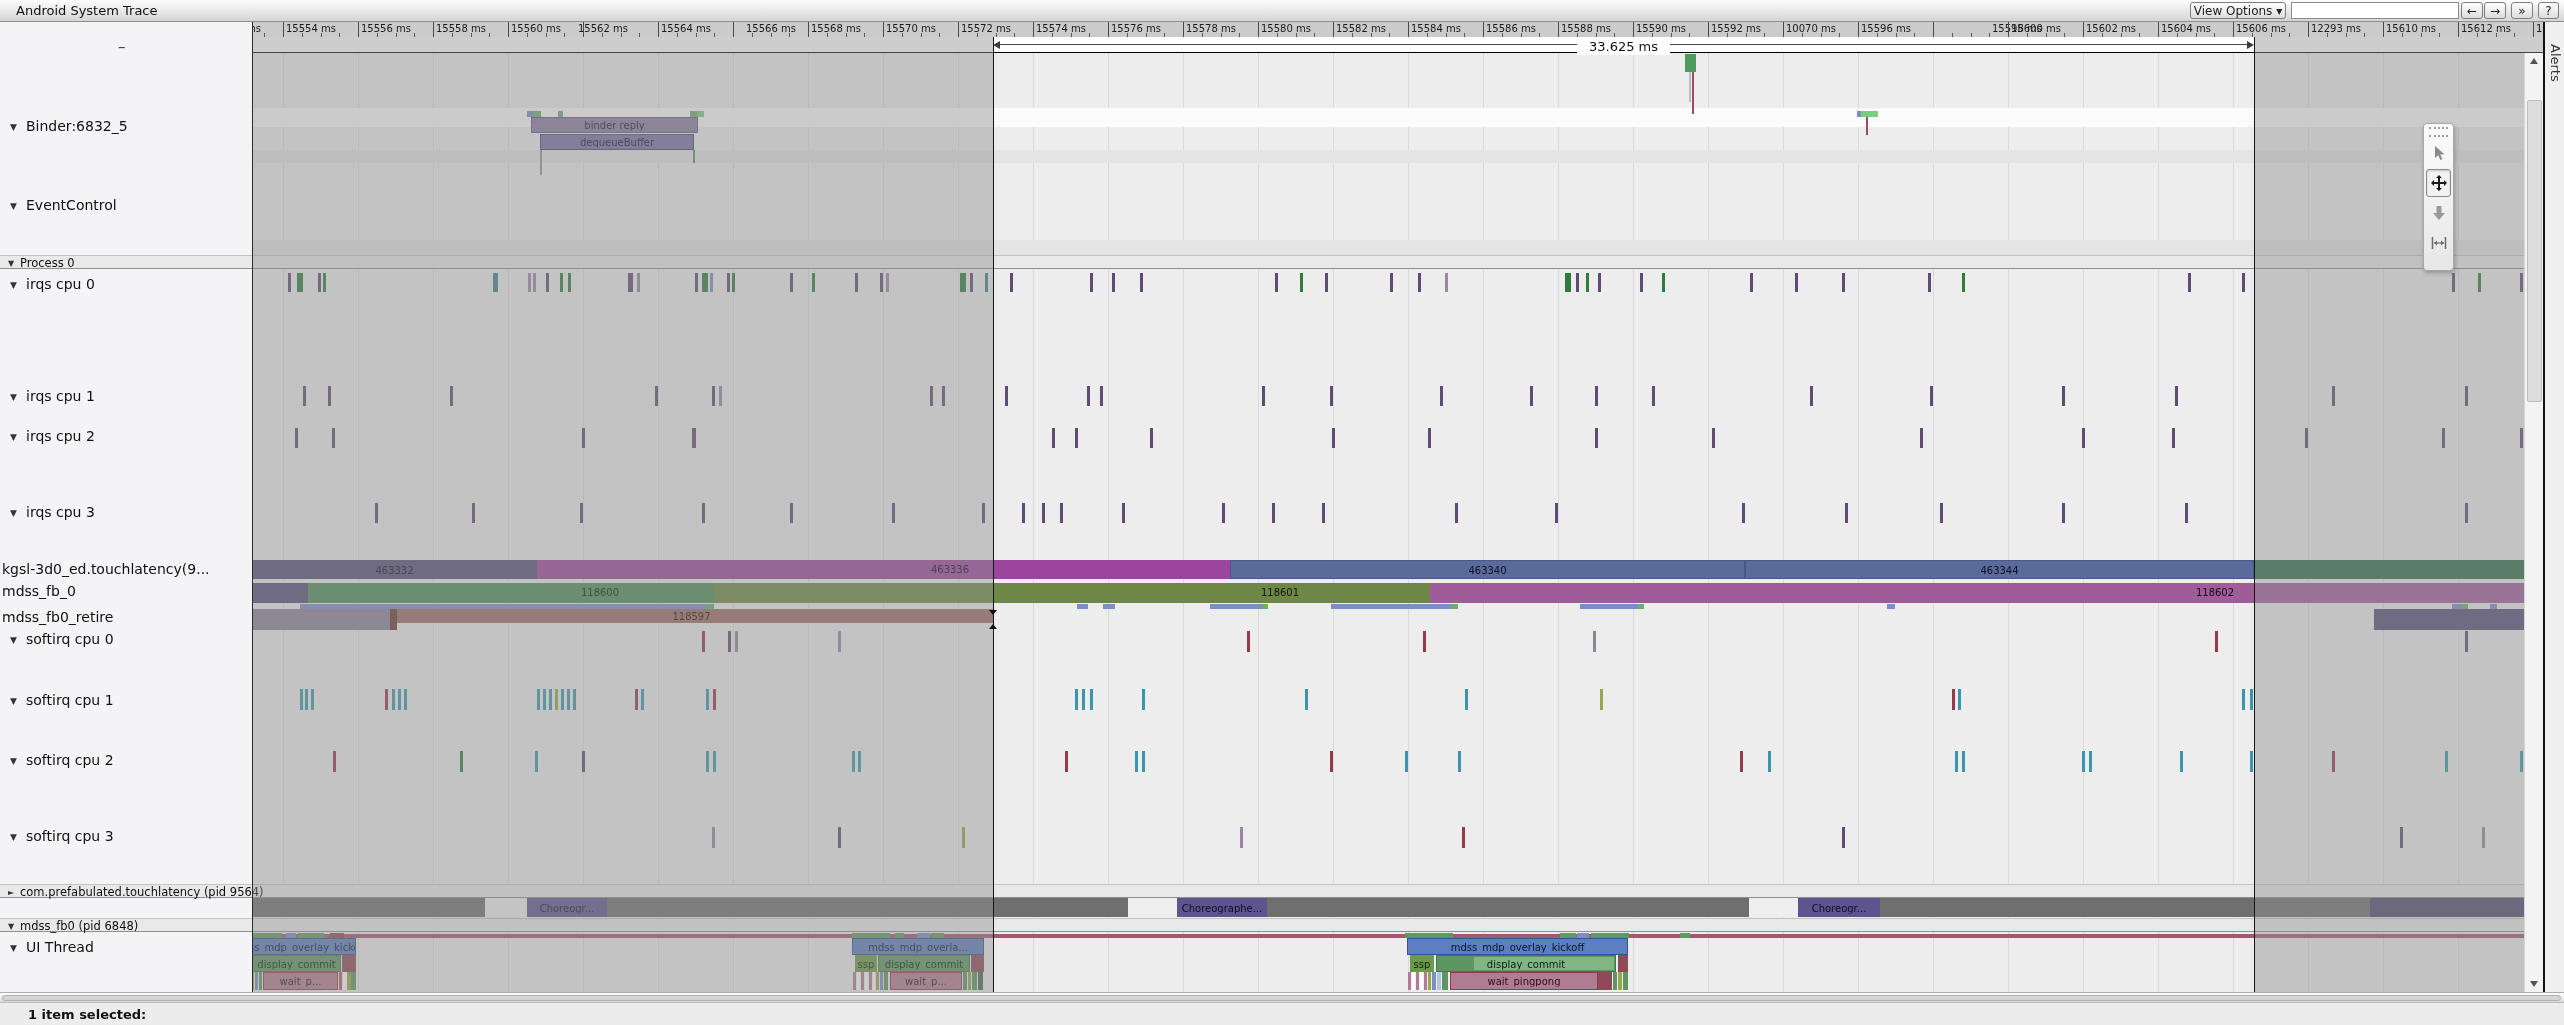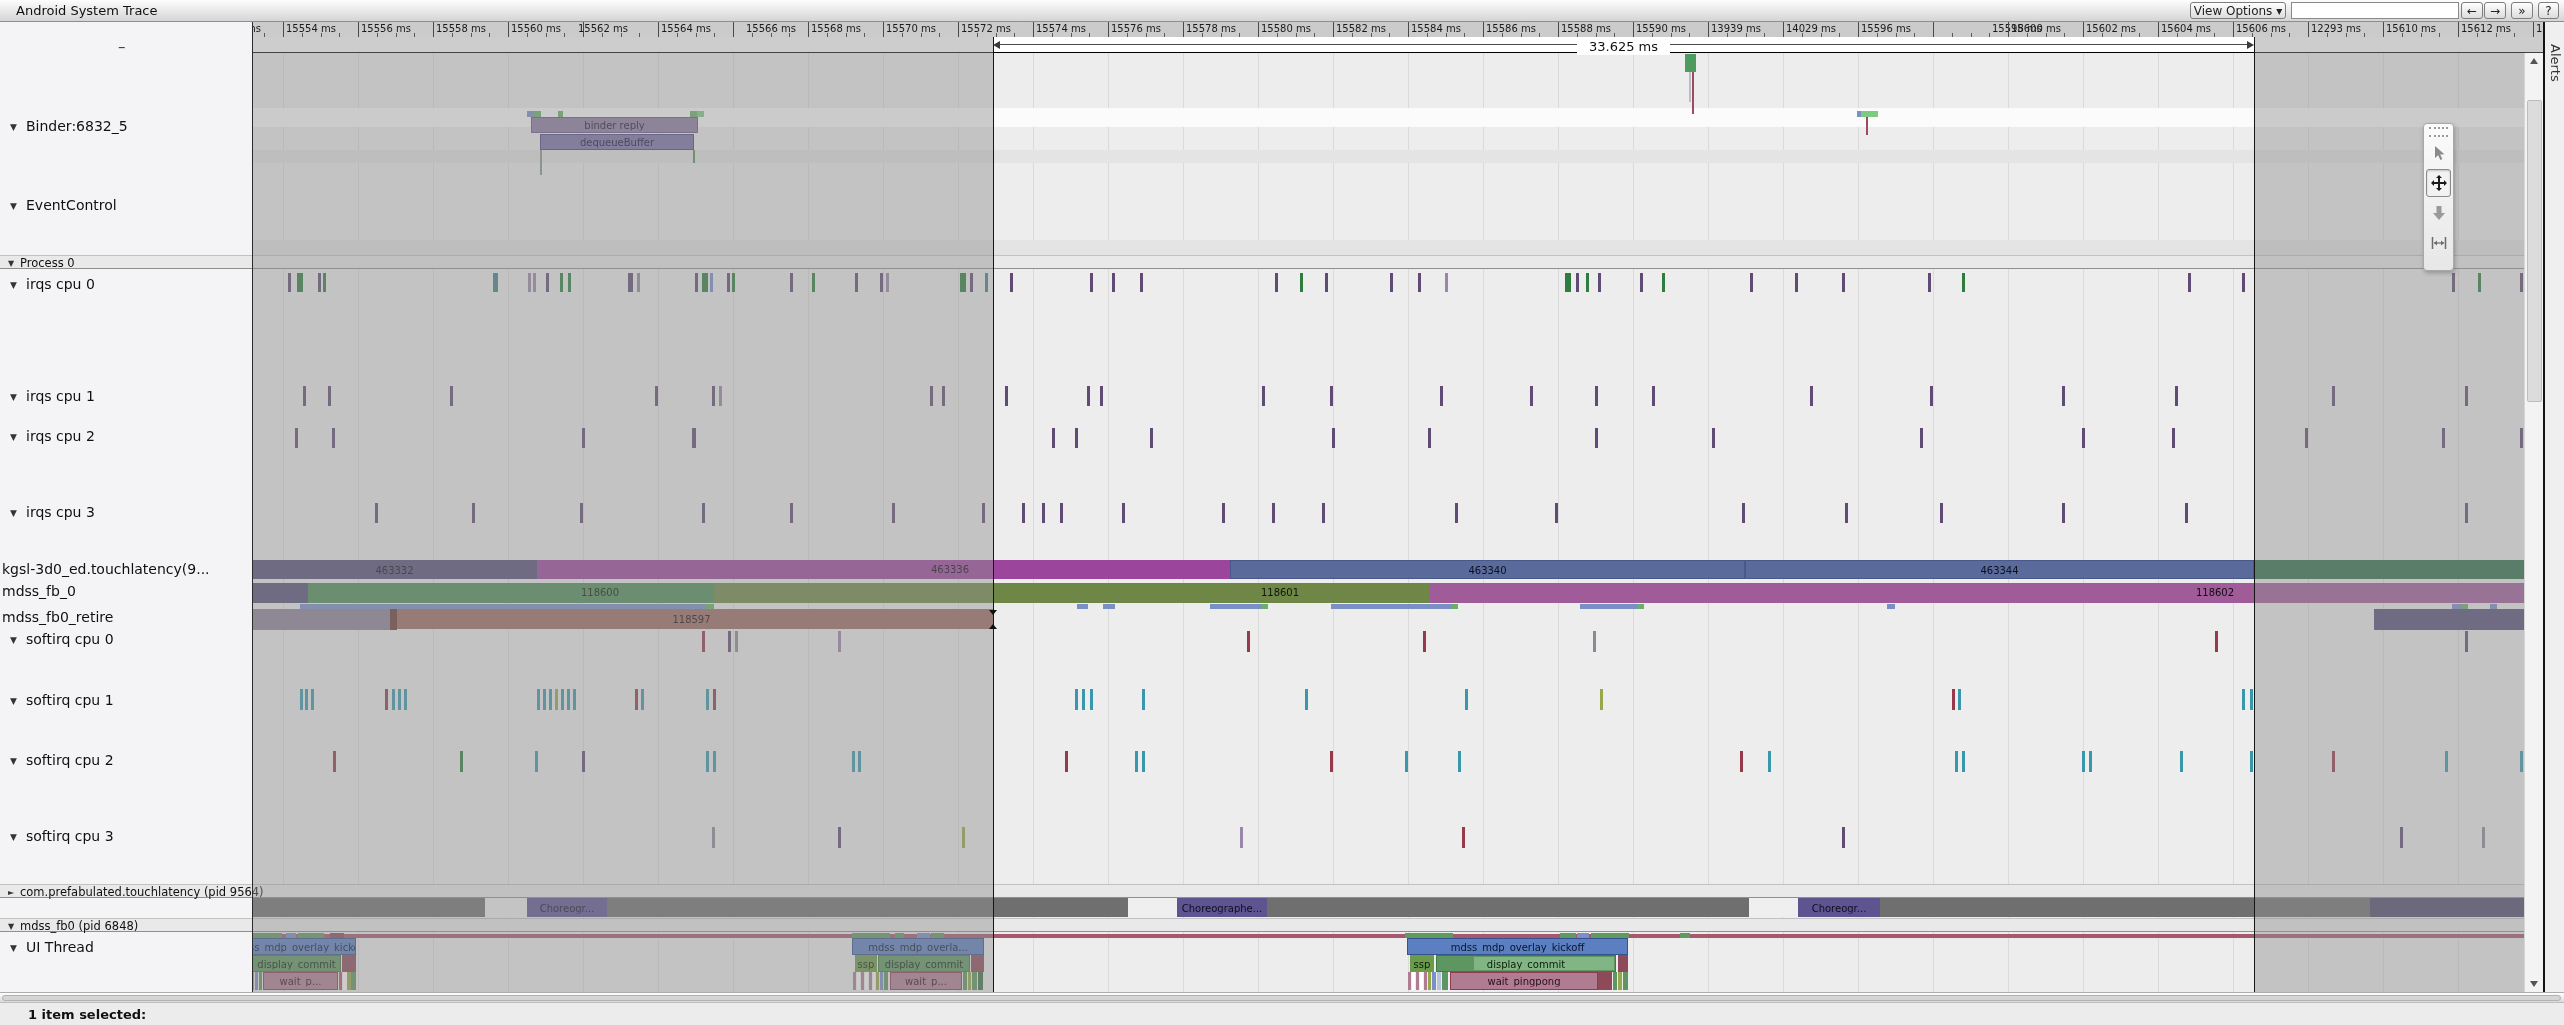--- a/index.html
+++ b/index.html
@@ -199,26 +199,26 @@
     <div class="ruler-label" style="left: 1309px; position: absolute;">15588 ms</div>
     <div class="tick-minor" style="left: 1324.75px; position: absolute;"></div>
     <div class="tick-minor" style="left: 1343.5px; position: absolute;"></div>
     <div class="tick-minor" style="left: 1362.25px; position: absolute;"></div>
     <div class="tick-major" style="left: 1381px; position: absolute;"></div>
     <div class="ruler-label" style="left: 1384px; position: absolute;">15590 ms</div>
     <div class="tick-minor" style="left: 1399.75px; position: absolute;"></div>
     <div class="tick-minor" style="left: 1418.5px; position: absolute;"></div>
     <div class="tick-minor" style="left: 1437.25px; position: absolute;"></div>
     <div class="tick-major" style="left: 1456px; position: absolute;"></div>
-    <div class="ruler-label" style="left: 1459px; position: absolute;">13939 ms</div>
+    <div class="ruler-label" style="left: 1459px; position: absolute;">15592 ms</div>
     <div class="tick-minor" style="left: 1474.75px; position: absolute;"></div>
     <div class="tick-minor" style="left: 1493.5px; position: absolute;"></div>
     <div class="tick-minor" style="left: 1512.25px; position: absolute;"></div>
     <div class="tick-major" style="left: 1531px; position: absolute;"></div>
-    <div class="ruler-label" style="left: 1534px; position: absolute;">14029 ms</div>
+    <div class="ruler-label" style="left: 1534px; position: absolute;">10070 ms</div>
     <div class="tick-minor" style="left: 1549.75px; position: absolute;"></div>
     <div class="tick-minor" style="left: 1568.5px; position: absolute;"></div>
     <div class="tick-minor" style="left: 1587.25px; position: absolute;"></div>
     <div class="tick-major" style="left: 1606px; position: absolute;"></div>
     <div class="ruler-label" style="left: 1609px; position: absolute;">15596 ms</div>
     <div class="tick-minor" style="left: 1624.75px; position: absolute;"></div>
     <div class="tick-minor" style="left: 1643.5px; position: absolute;"></div>
     <div class="tick-minor" style="left: 1662.25px; position: absolute;"></div>
     <div class="tick-major" style="left: 1681px; position: absolute;"></div>
     <div class="ruler-label" style="left: 1740px; position: absolute;">15598 ms</div>
@@ -346,21 +346,21 @@
     <div class="rect" style="left: 1010px; top: 567px; width: 6px; height: 5px; background: rgb(105, 176, 105); position: absolute;"></div>
     <div class="rect" style="left: 1079px; top: 567px; width: 121px; height: 5px; background: rgb(123, 143, 199); position: absolute;"></div>
     <div class="rect" style="left: 1200px; top: 567px; width: 6px; height: 5px; background: rgb(105, 176, 105); position: absolute;"></div>
     <div class="rect" style="left: 1328px; top: 567px; width: 58px; height: 5px; background: rgb(123, 143, 199); position: absolute;"></div>
     <div class="rect" style="left: 1386px; top: 567px; width: 6px; height: 5px; background: rgb(105, 176, 105); position: absolute;"></div>
     <div class="rect" style="left: 1635px; top: 567px; width: 8px; height: 5px; background: rgb(123, 143, 199); position: absolute;"></div>
     <div class="rect" style="left: 2200px; top: 567px; width: 10px; height: 5px; background: rgb(123, 143, 199); position: absolute;"></div>
     <div class="rect" style="left: 2210px; top: 567px; width: 6px; height: 5px; background: rgb(105, 176, 105); position: absolute;"></div>
     <div class="rect" style="left: 2238px; top: 567px; width: 7px; height: 5px; background: rgb(123, 143, 199); position: absolute;"></div>
     <div class="rect" style="left: 0px; top: 572px; width: 138px; height: 21px; background: rgb(141, 128, 152); position: absolute;"></div>
-    <div class="rect" style="left: 138px; top: 572px; width: 603px; height: 20px; background: rgb(155, 106, 98); position: absolute;">
+    <div class="rect" style="left: 138px; top: 572px; width: 603px; height: 14px; background: rgb(155, 106, 98); position: absolute;">
       <span style="color: rgb(25, 13, 11);">118597</span>
     </div>
     <div class="rect" style="left: 138px; top: 572px; width: 7px; height: 21px; background: rgb(107, 58, 52); position: absolute;"></div>
     <div class="rect" style="left: 2122px; top: 572px; width: 169px; height: 21px; background: rgb(84, 78, 120); position: absolute;"></div>
     <div class="rect" style="left: 0px; top: 861px; width: 2291px; height: 19px; background: rgb(111, 111, 111); position: absolute;"></div>
     <div class="rect" style="left: 233px; top: 861px; width: 42px; height: 19px; background: rgb(239, 239, 239); position: absolute;"></div>
     <div class="rect" style="left: 876px; top: 861px; width: 49px; height: 19px; background: rgb(239, 239, 239); position: absolute;"></div>
     <div class="rect" style="left: 1497px; top: 861px; width: 49px; height: 19px; background: rgb(239, 239, 239); position: absolute;"></div>
     <div class="rect" style="left: 275px; top: 861px; width: 80px; height: 19px; background: rgb(93, 84, 144); position: absolute;">
       <span style="color: rgb(14, 14, 36);">Choreogr...</span>

